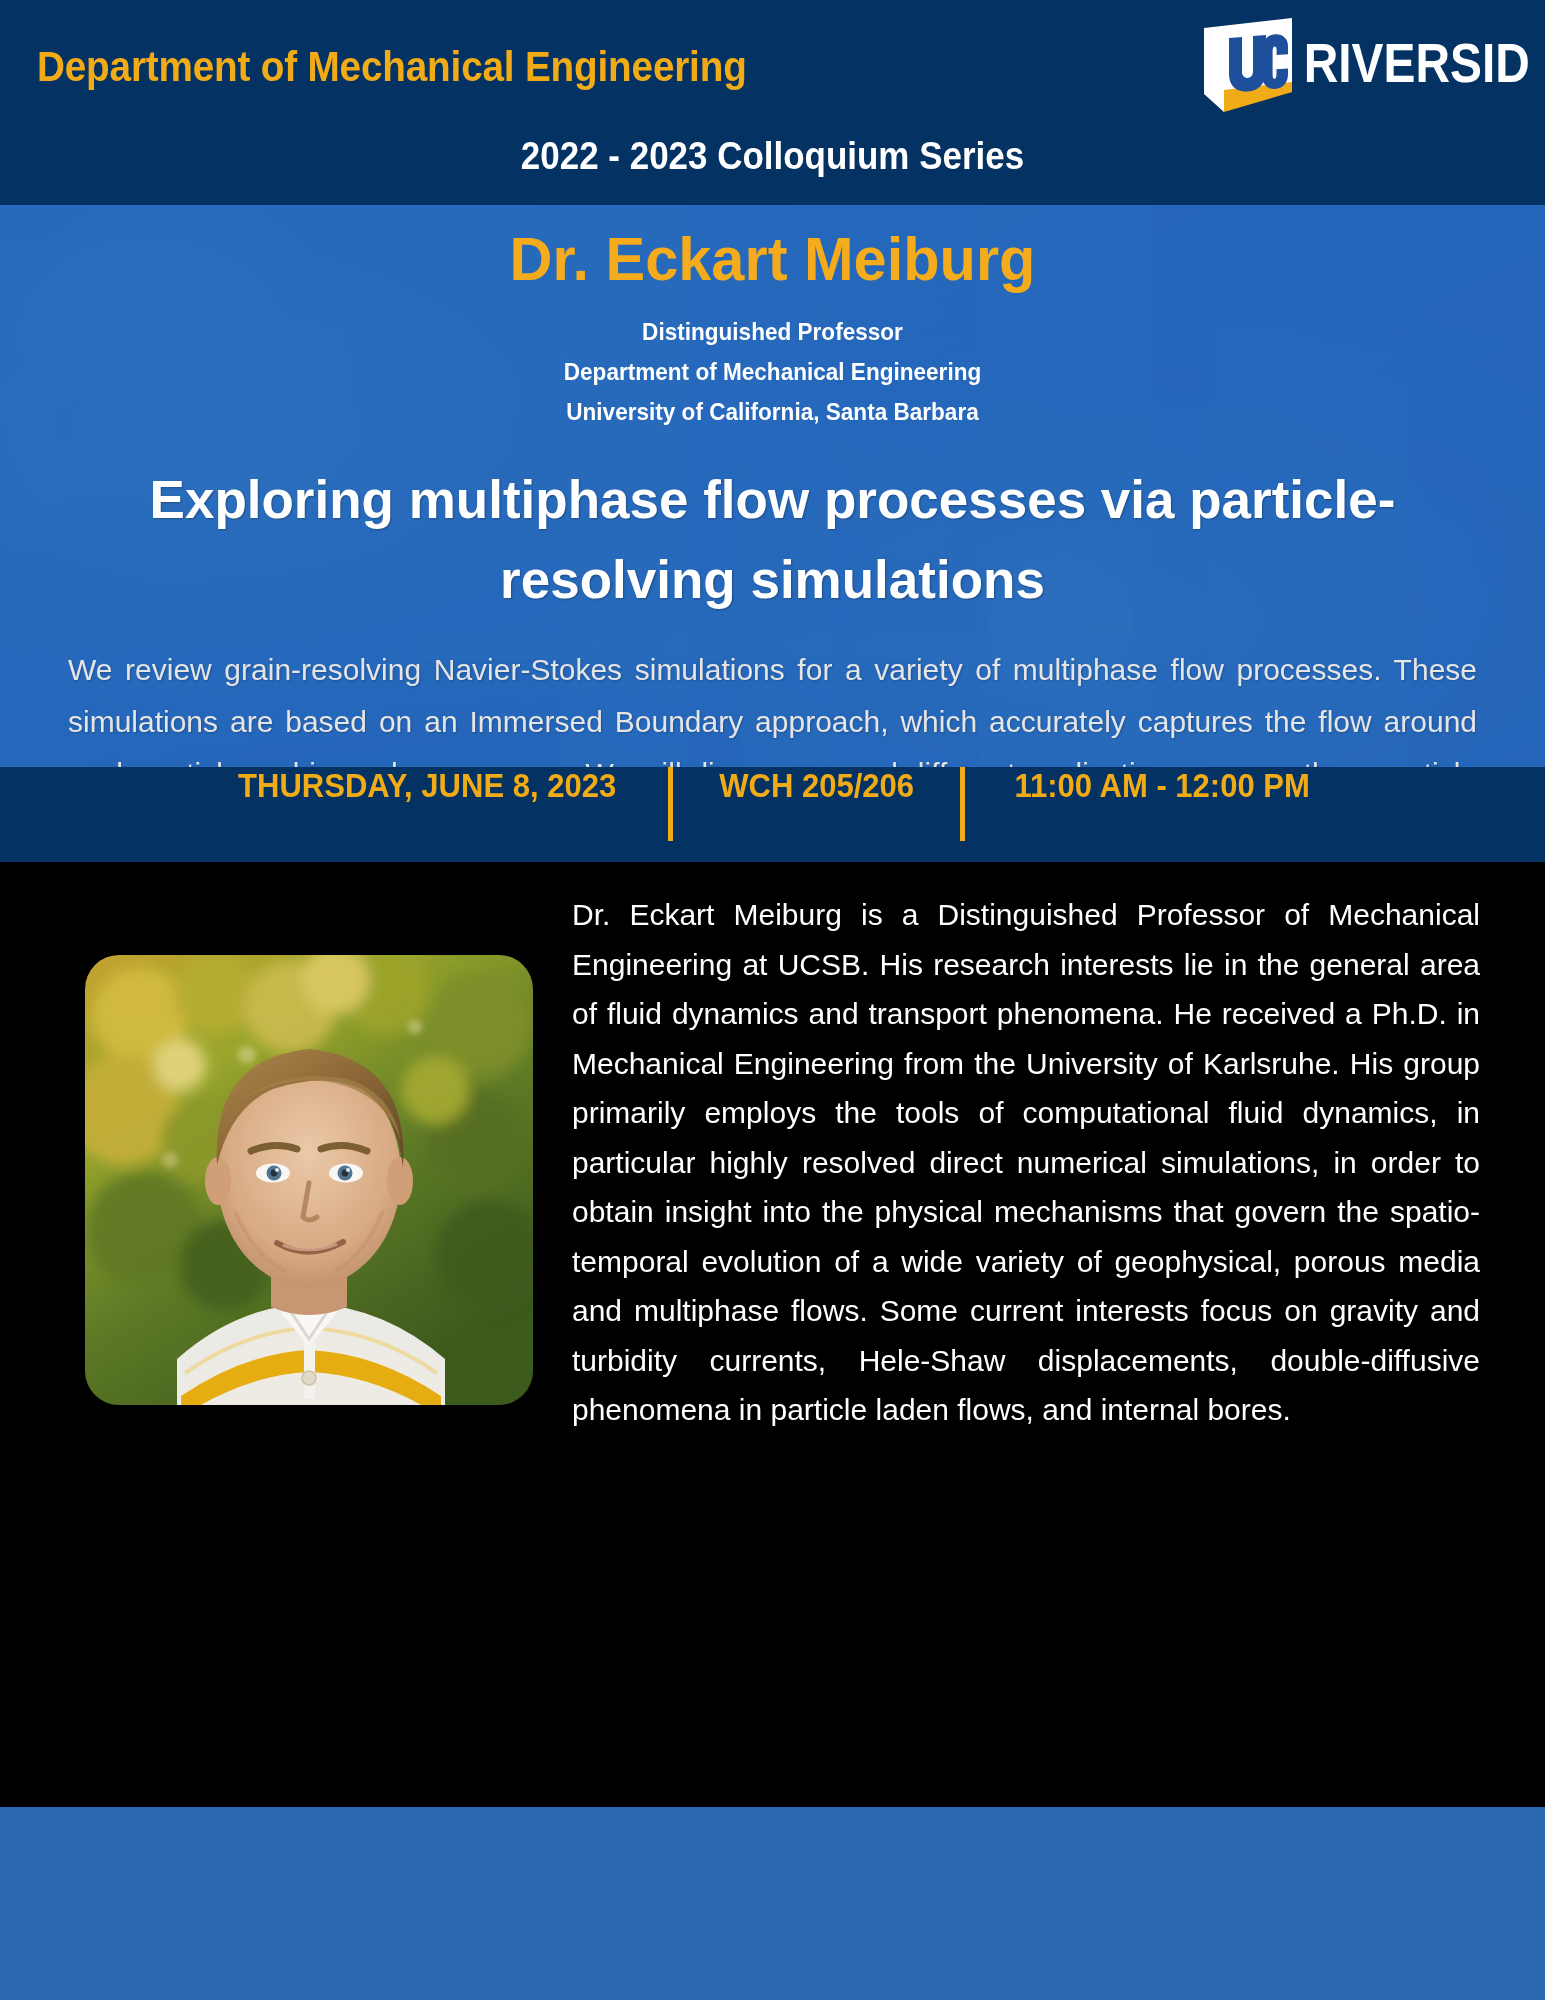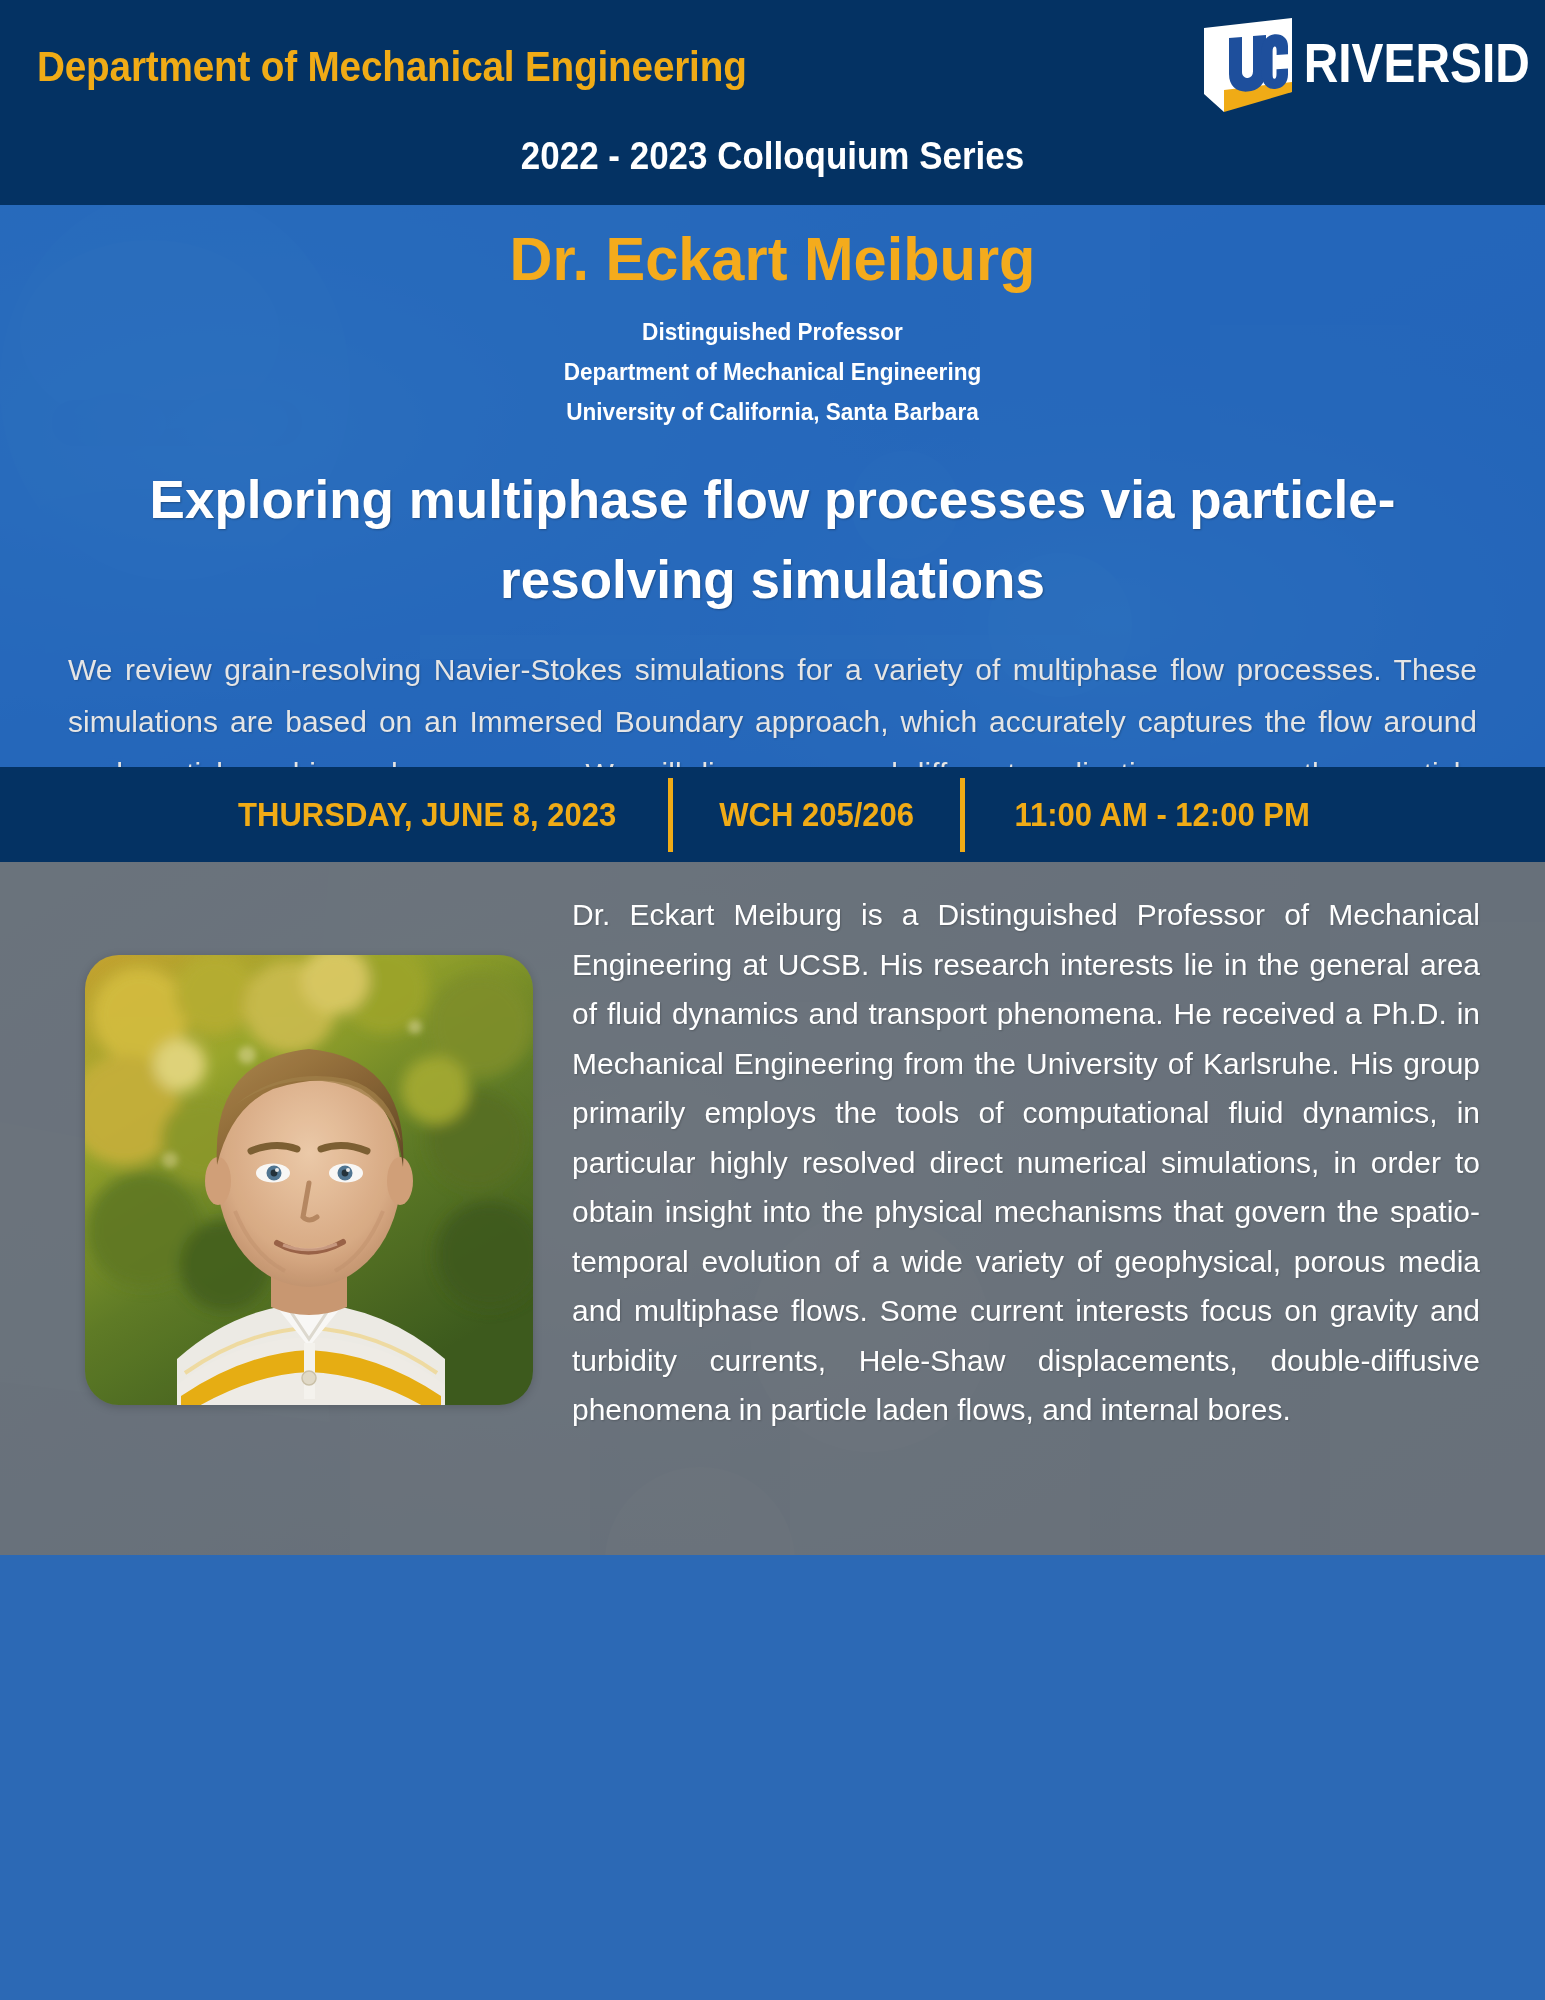--- a/index.html
+++ b/index.html
@@ -119,21 +119,20 @@
     margin: 24px 68px 0 68px;
     text-shadow: 1px 1px 2px rgba(0,0,0,0.20);
   }
 
   
   .details-bar {
     position: relative;
     height: 95px;
     background: #043263;
     display: flex;
-    align-items: center;
     justify-content: center;
     gap: 0;
   }
   .detail-item {
     color: #f0ab16;
     font-size: 33px;
     font-weight: bold;
     white-space: nowrap;
     padding: 0 40px;
     transform: scaleX(0.94);
@@ -141,22 +140,22 @@
   .detail-sep {
     width: 5px;
     height: 74px;
     background: #f0ab16;
     flex: 0 0 auto;
   }
 
   
   .bio-section {
     position: relative;
-    height: 693px;
-    background: #737373;
+    height: 945px;
+    background: #000000;
     overflow: hidden;
   }
   .bio-inner {
     position: relative;
     z-index: 3;
     height: 100%;
   }
   .portrait-wrap {
     position: absolute;
     left: 85px;

